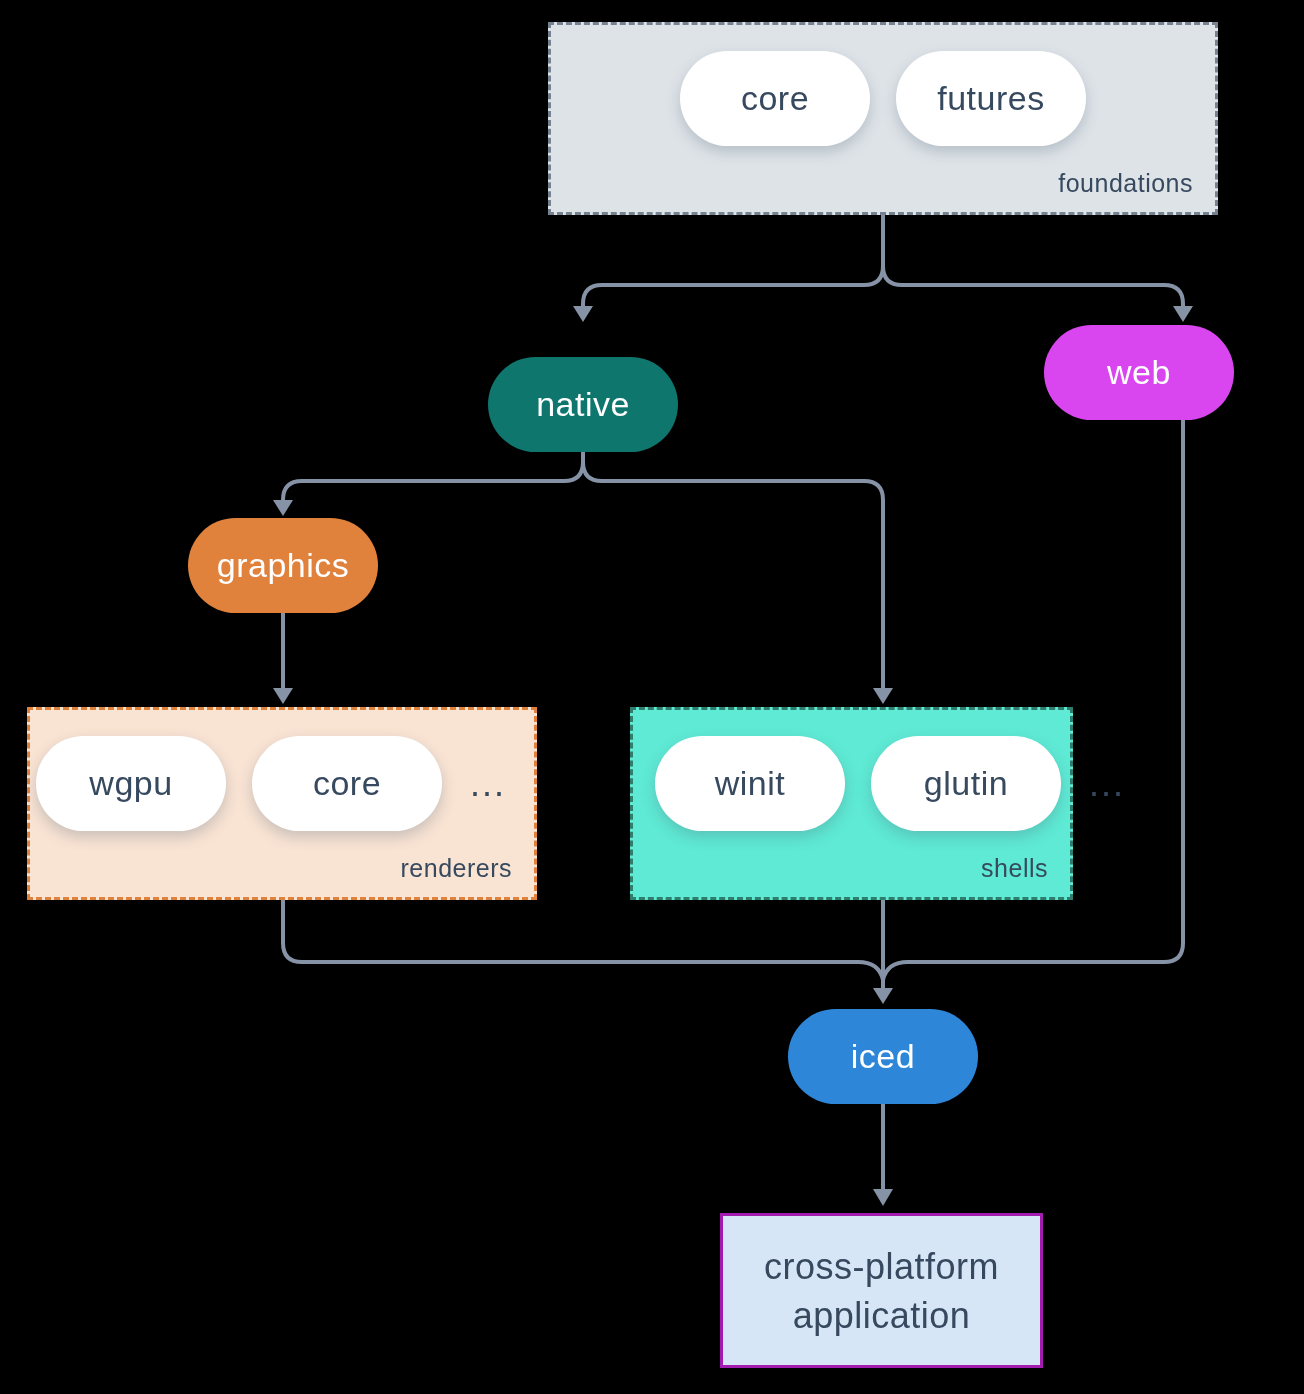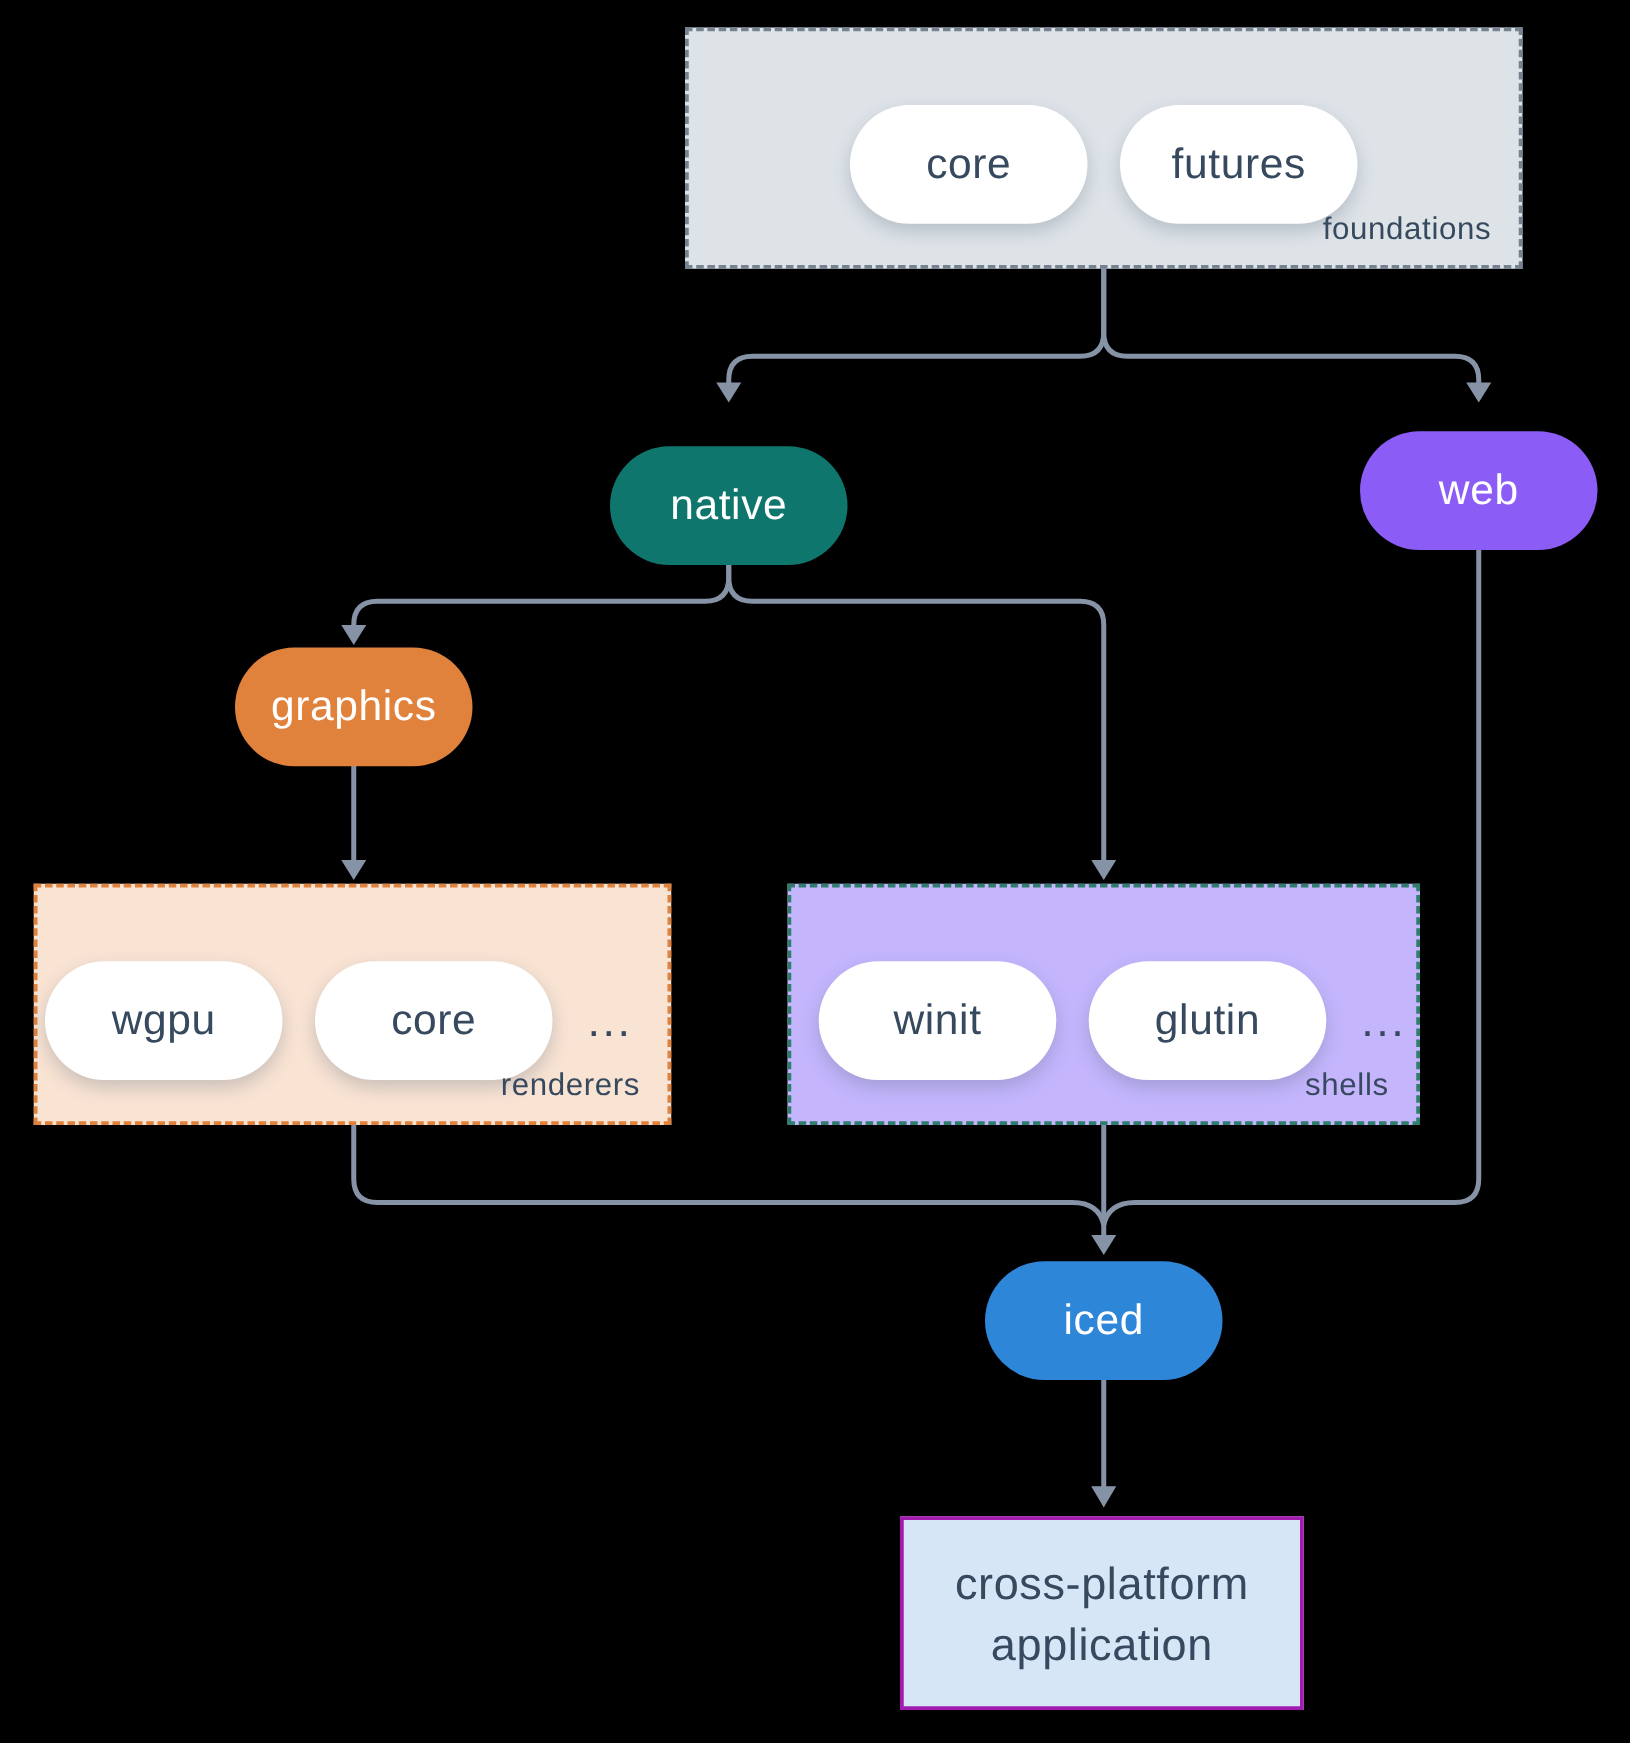--- a/index.html
+++ b/index.html
@@ -21,21 +21,21 @@
     top: 0;
     width: 1304px;
     height: 1394px;
     pointer-events: none;
   }
   .group {
     position: absolute;
     box-sizing: border-box;
     border: 3px dashed #76828f;
     display: flex;
-    align-items: center;
+    align-items: flex-start;
     justify-content: center;
   }
   .group .pill-row {
     display: flex;
     align-items: center;
     gap: 26px;
     margin-top: 26px;
   }
   .group-label {
     position: absolute;
@@ -87,24 +87,24 @@
     align-items: center;
     justify-content: center;
     color: #36495e;
     font-size: 36px;
     line-height: 49px;
     letter-spacing: 0.5px;
   }
   
   .group.foundations { left: 548px; top: 22px;  width: 670px; height: 193px; background: #dee3e8; border-color: #76828f; }
   .group.renderers   { left: 27px;  top: 707px; width: 510px; height: 193px; background: #f9e3d3; border-color: #e0813c; justify-content: flex-start; padding-left: 6px; }
-  .group.shells      { left: 630px; top: 707px; width: 506px; height: 193px; background: #c4b5fd; border-color: #2f7d6d; justify-content: flex-start; padding-left: 22px; }
+  .group.shells      { left: 630px; top: 707px; width: 443px; height: 193px; background: #5eead4; border-color: #2f7d6d; justify-content: flex-start; padding-left: 22px; }
   
   .pill.native   { left: 488px;  top: 325px;  background: #0f766e; margin-top: 32px; }
-  .pill.web      { left: 1088px; top: 325px;  background: #8b5cf6; margin-top: 20px; }
+  .pill.web      { left: 1044px; top: 325px;  background: #d946ef; }
   .pill.graphics { left: 188px;  top: 518px;  background: #e0813c; }
   .pill.iced     { left: 788px;  top: 1009px; background: #2e86d8; }
 </style>
 </head>
 <body>
 
 <div class="canvas">
 
   <svg class="edges" viewBox="0 0 1304 1394" xmlns="http://www.w3.org/2000/svg">
     <g stroke="#8693a7" stroke-width="4" fill="none">

